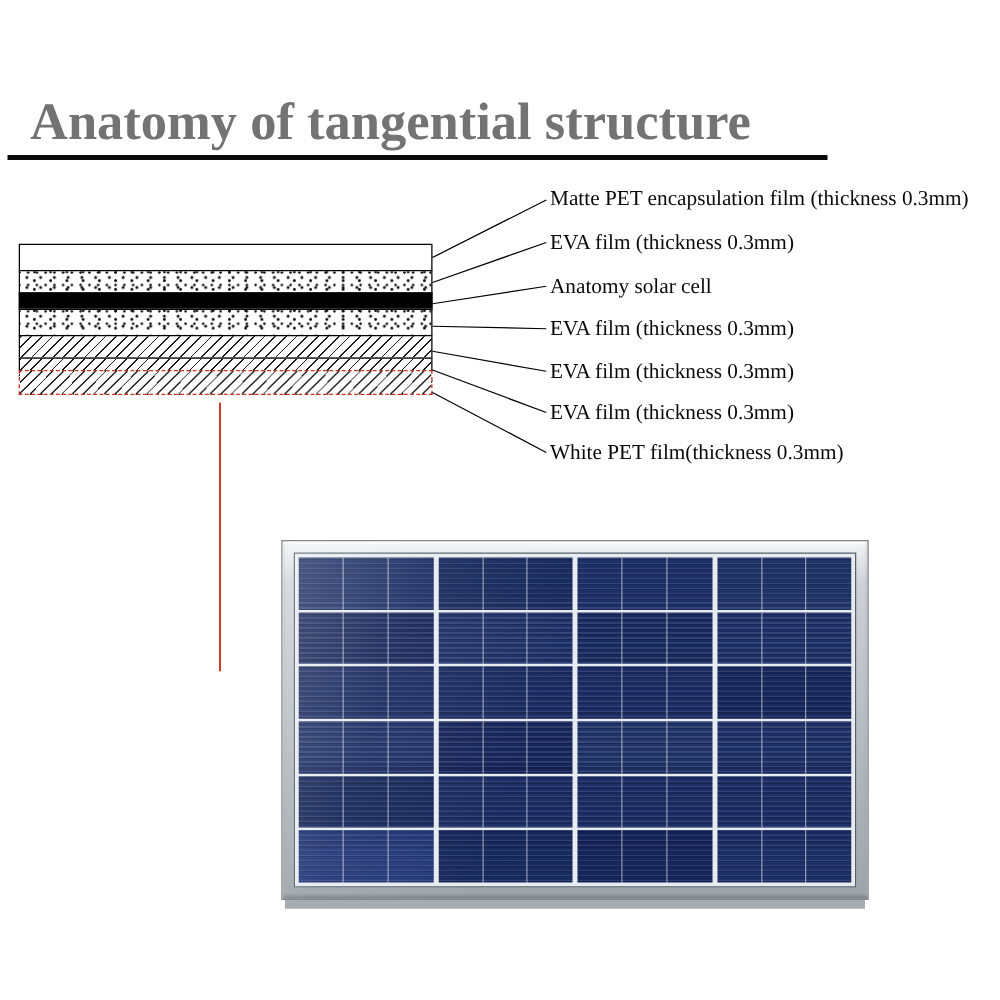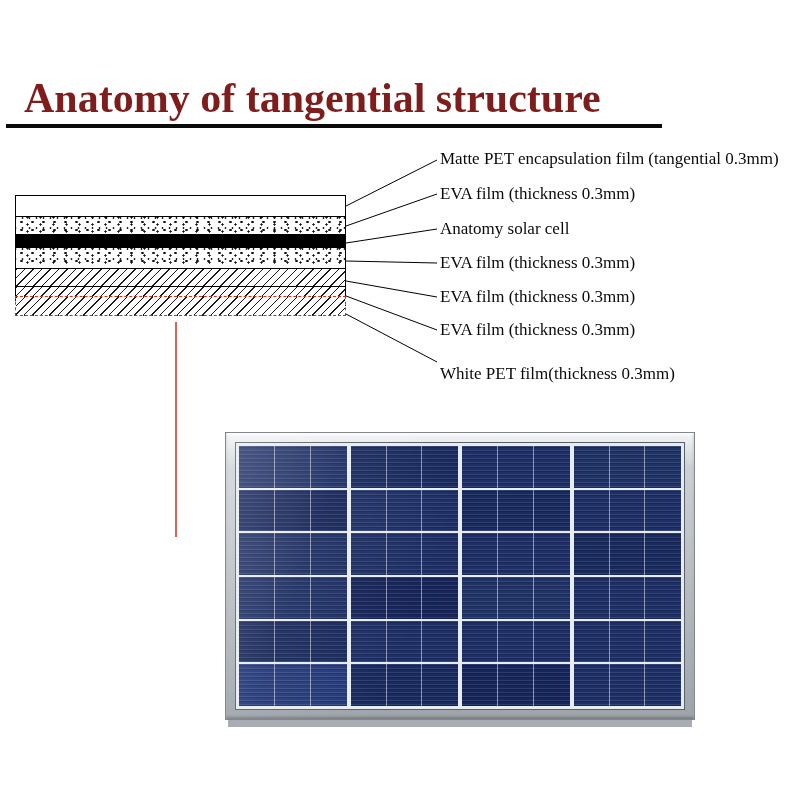--- a/index.html
+++ b/index.html
@@ -5,21 +5,21 @@
   html,body{margin:0;padding:0;background:#ffffff;}
   #canvas{
     position:relative;width:800px;height:800px;background:#ffffff;overflow:hidden;
     font-family:"Liberation Serif", serif;
   }
 
   
   #title{
     position:absolute;left:24px;top:74px;margin:0;
     font-family:"Liberation Serif", serif;
-    font-weight:700;font-size:42px;color:#7f1d1d;letter-spacing:0px;white-space:nowrap;
+    font-weight:700;font-size:42px;color:#737373;letter-spacing:0px;white-space:nowrap;
   }
   #title-underline{
     position:absolute;left:6px;top:124px;width:656px;height:4px;background:#0a0a0a;
   }
 
   
   #stack{position:absolute;left:15px;top:195px;width:331px;}
   .layer{
     position:relative;width:100%;box-sizing:border-box;
     border:1px solid #000;margin-top:-1px;background:#fff;
@@ -116,27 +116,27 @@
     <line class="blk" x1="346" y1="206" x2="437" y2="160"></line>
     <line class="blk" x1="346" y1="226" x2="437" y2="194"></line>
     <line class="blk" x1="346" y1="243" x2="437" y2="229"></line>
     <line class="blk" x1="346" y1="261" x2="437" y2="263"></line>
     <line class="blk" x1="346" y1="281" x2="437" y2="297"></line>
     <line class="blk" x1="346" y1="296" x2="437" y2="330"></line>
     <line class="blk" x1="346" y1="314" x2="437" y2="362"></line>
     <line class="red" x1="176" y1="322" x2="176" y2="537"></line>
   </svg>
 
-  <div class="lbl" style="top:149px">Matte PET encapsulation film (tangential 0.3mm)</div>
+  <div class="lbl" style="top:149px">Matte PET encapsulation film (thickness 0.3mm)</div>
   <div class="lbl" style="top:184px">EVA film (thickness 0.3mm)</div>
   <div class="lbl" style="top:219px">Anatomy solar cell</div>
   <div class="lbl" style="top:253px">EVA film (thickness 0.3mm)</div>
   <div class="lbl" style="top:287px">EVA film (thickness 0.3mm)</div>
   <div class="lbl" style="top:320px">EVA film (thickness 0.3mm)</div>
-  <div class="lbl" style="top:364px">White PET film(thickness 0.3mm)</div>
+  <div class="lbl" style="top:352px">White PET film(thickness 0.3mm)</div>
 
   <div id="panel">
     <div id="panel-grid">
         <div class="cell"></div>
         <div class="cell"></div>
         <div class="cell"></div>
         <div class="cell"></div>
         <div class="cell"></div>
         <div class="cell"></div>
         <div class="cell"></div>

